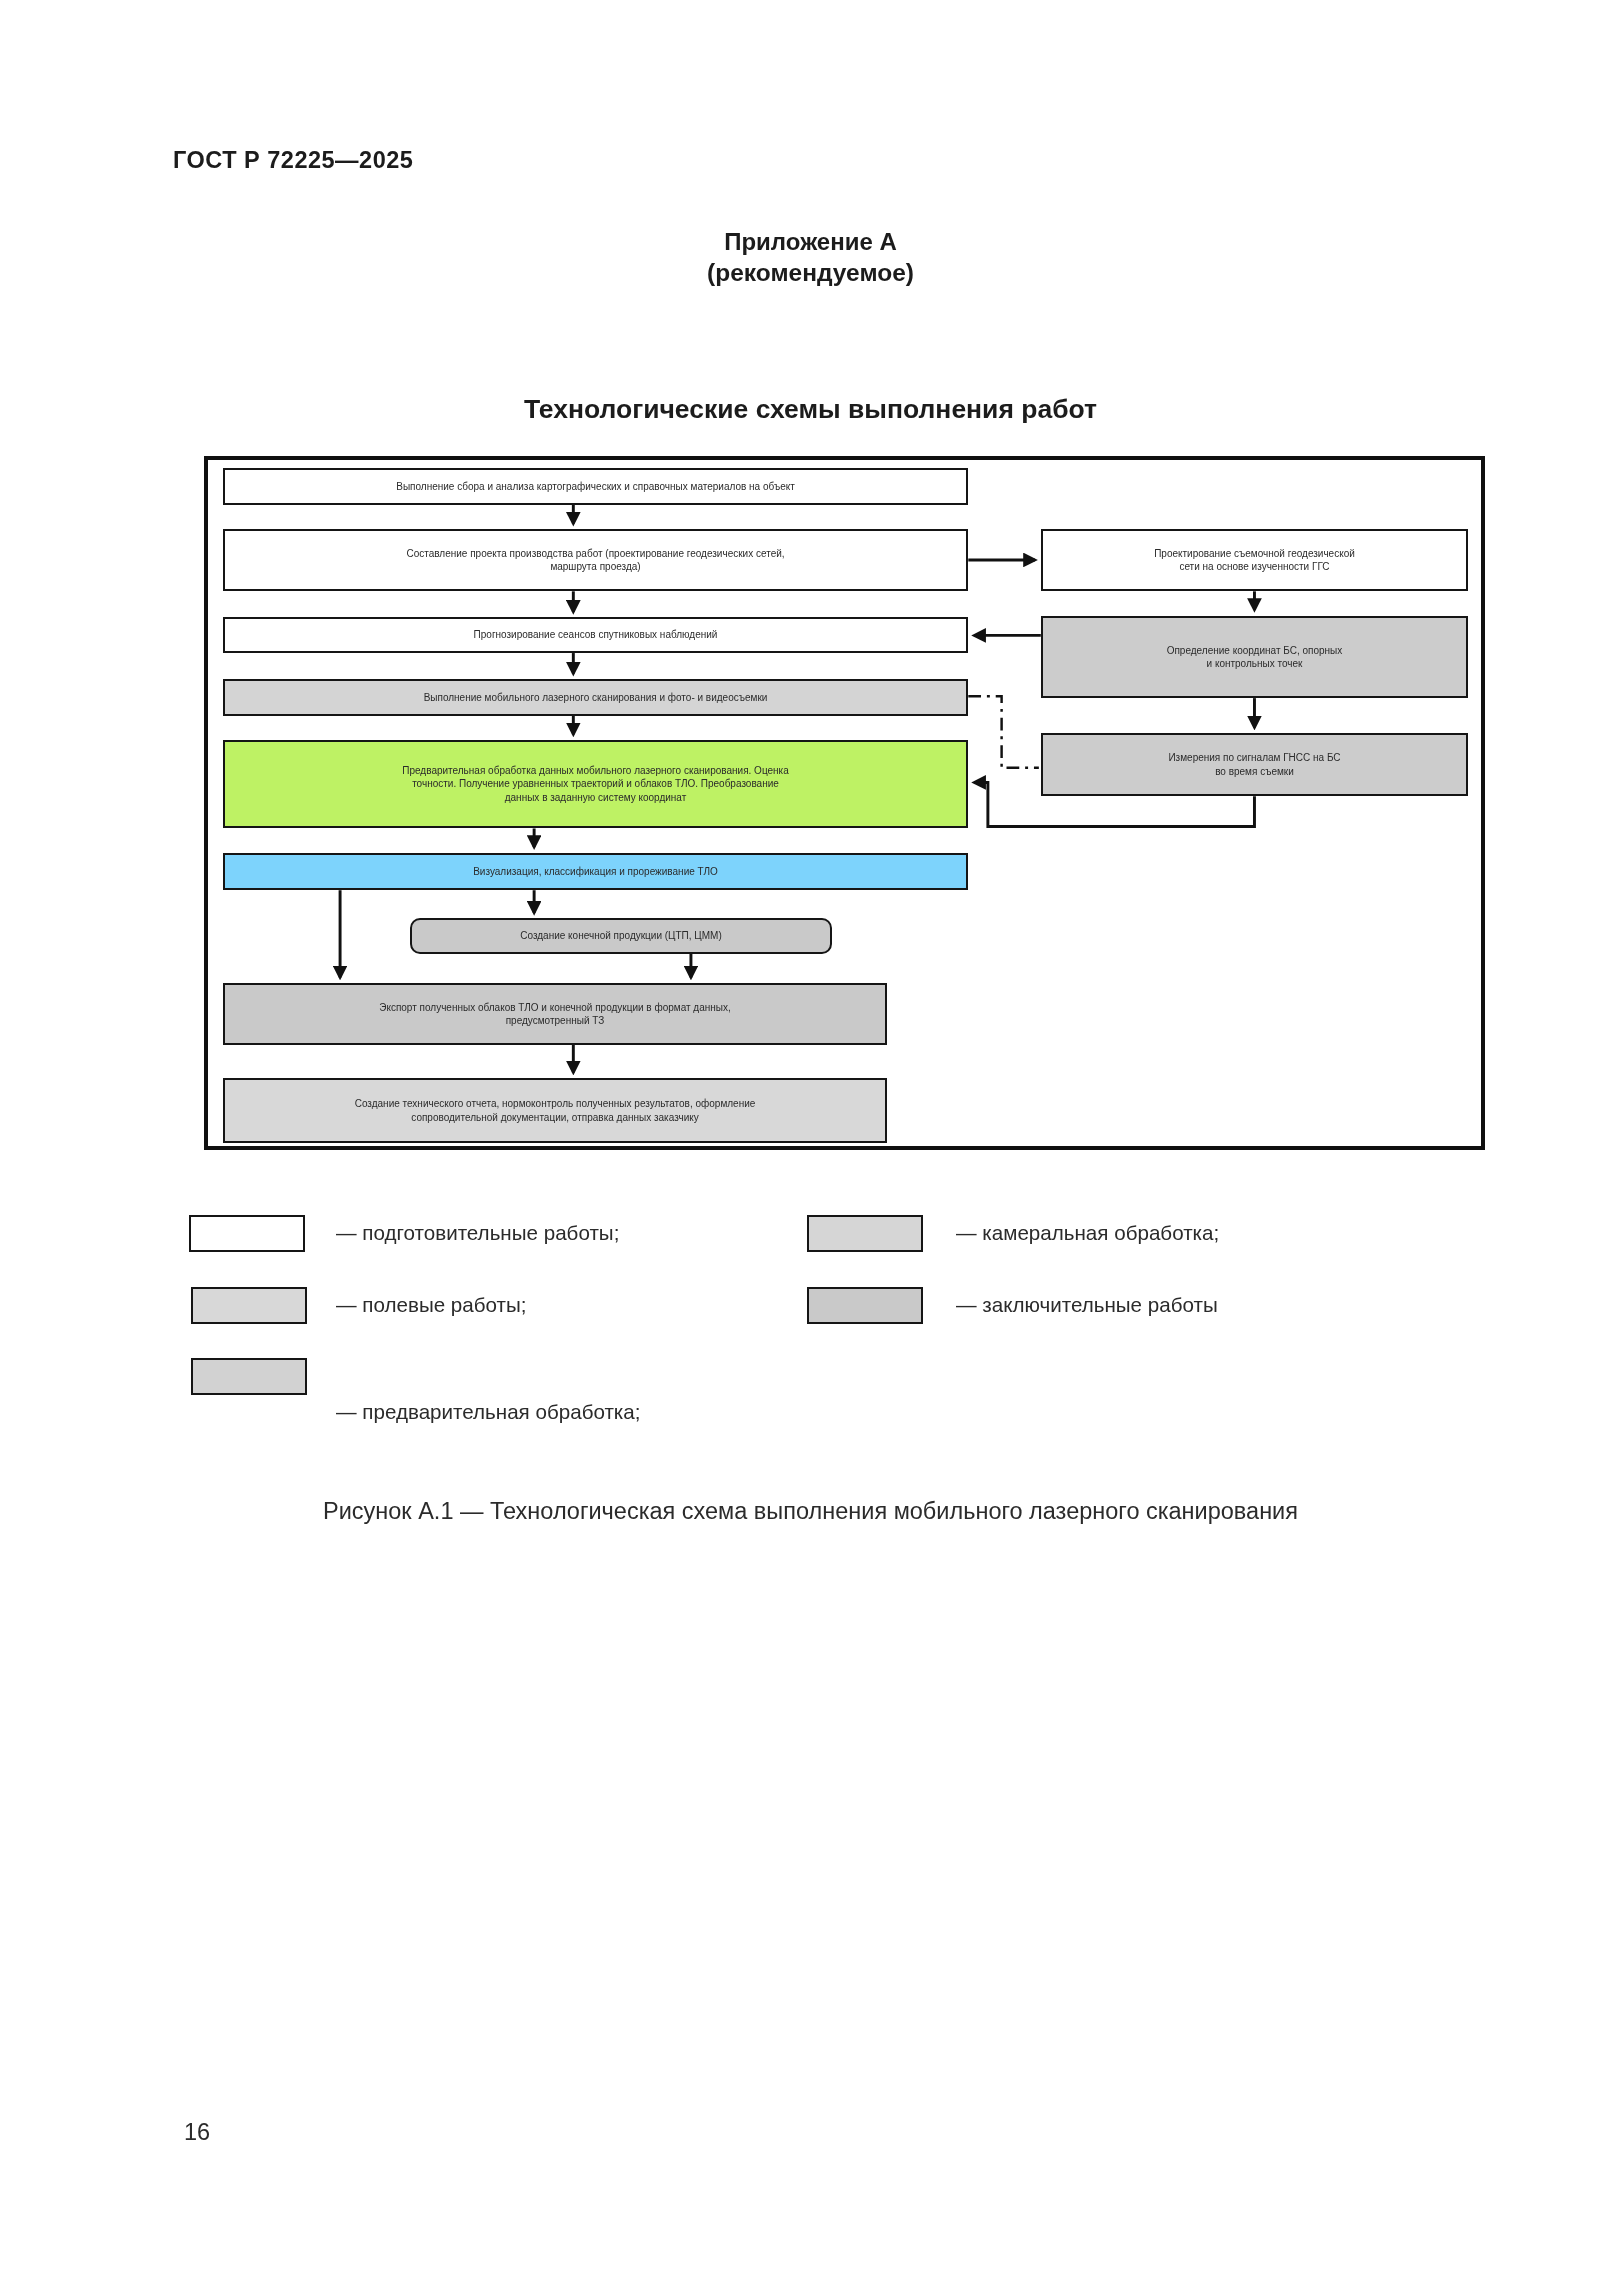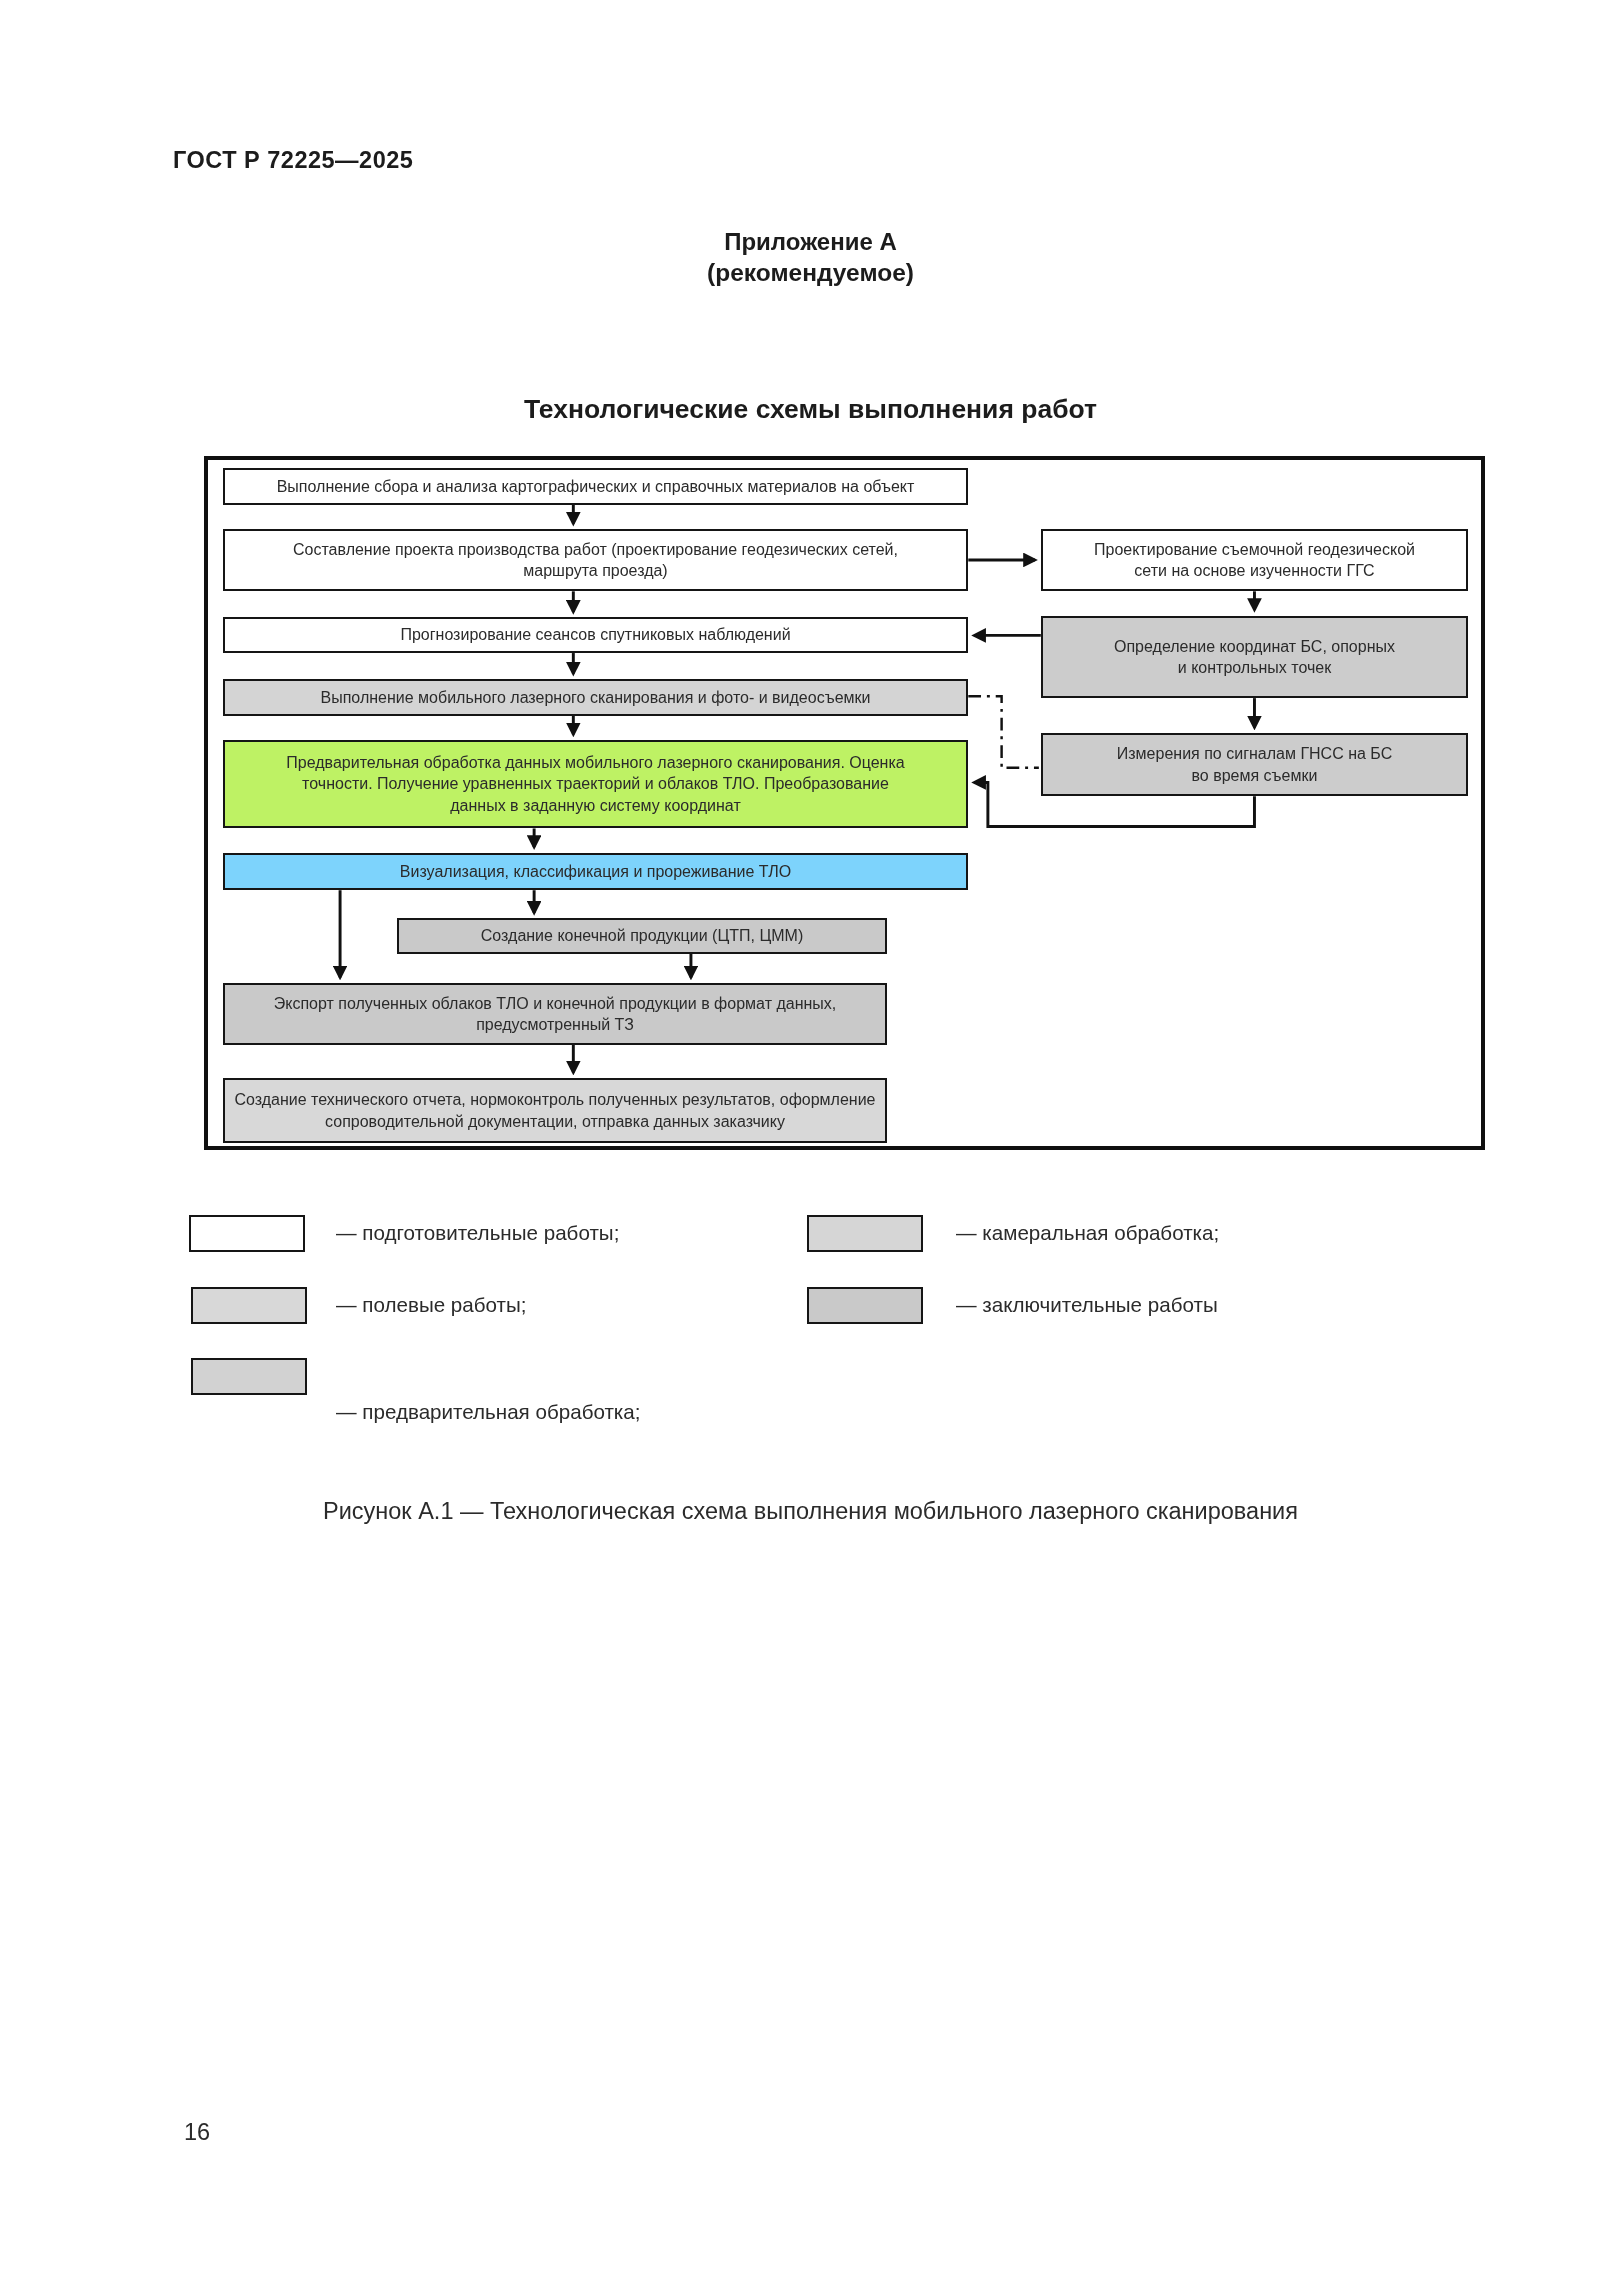--- a/index.html
+++ b/index.html
@@ -13,29 +13,29 @@
   .sec-title{position:absolute;left:0;width:100%;text-align:center;top:394px;font-size:26.5px;font-weight:bold;color:#1c1c1c;}
   .caption{position:absolute;left:0;width:100%;text-align:center;top:1498px;font-size:23.5px;color:#2b2b2b;}
   .pagenum{position:absolute;left:184px;top:2119px;font-size:23.5px;color:#2b2b2b;}
 
   .chart-frame{position:absolute;left:204px;top:456px;width:1281px;height:694px;
     border:4.9px solid #101010;box-sizing:border-box;background:transparent;}
 
   .fbox{
     position:absolute;box-sizing:border-box;border:2.9px solid #151515;
     display:flex;align-items:center;justify-content:center;text-align:center;
-    font-size:16px;line-height:1.32;white-space:pre-line;padding:0 7.8px;color:#2b2b2b;
+    font-size:10px;line-height:1.32;white-space:pre-line;padding:0 7.8px;color:#2b2b2b;
   }
   #b1{left:223px;top:468px;width:745px;height:37px;}
   #b2{left:223px;top:529px;width:745px;height:62px;}
   #b3{left:223px;top:617px;width:745px;height:36px;}
   #b4{left:223px;top:679px;width:745px;height:37px;}
   #b5{left:223px;top:740px;width:745px;height:88px;}
   #b6{left:223px;top:853px;width:745px;height:37px;}
-  #b7{left:397px;top:918px;width:490px;height:36px;}
+  #b7{left:410px;top:918px;width:422px;height:36px;border-radius:10px;}
   #b8{left:223px;top:983px;width:664px;height:62px;}
   #b9{left:223px;top:1078px;width:664px;height:65px;}
   #b10{left:1041px;top:529px;width:427px;height:62px;}
   #b11{left:1041px;top:616px;width:427px;height:82px;}
   #b12{left:1041px;top:733px;width:427px;height:63px;}
 
   .connectors{position:absolute;left:0;top:0;pointer-events:none;}
   .conn{stroke:#111111;stroke-width:3;fill:none;}
   .conn-dashdot{stroke:#111111;stroke-width:2.5;fill:none;stroke-dasharray:13 6 3 6;}
 

